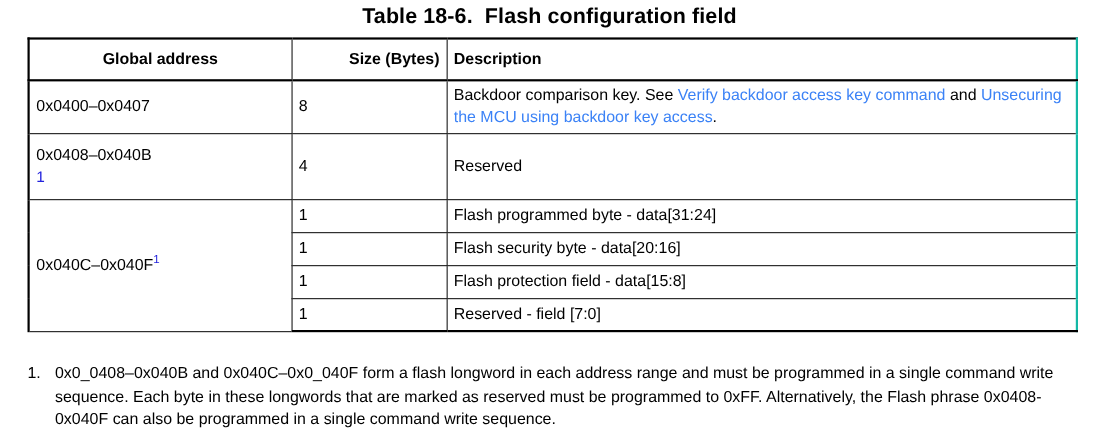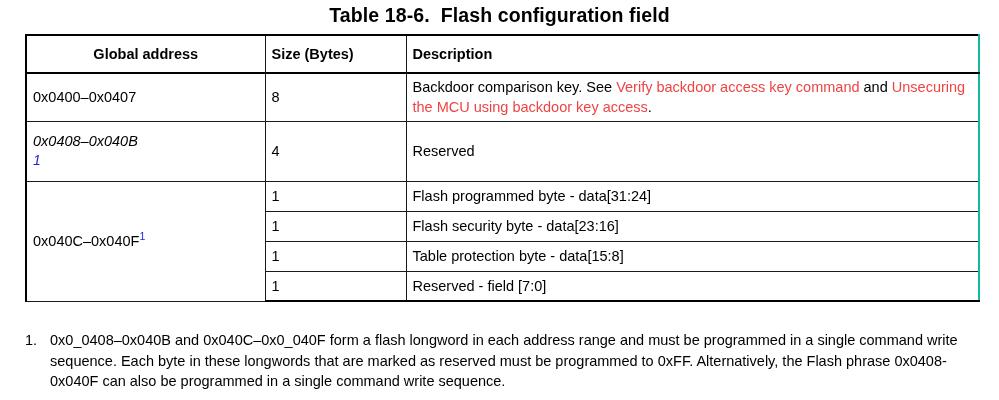--- a/index.html
+++ b/index.html
@@ -57,52 +57,51 @@
     font-weight: bold;
     height: 38px;
     border-bottom: 2px solid #000;
     border-top: 2px solid #000;
   }
   .tbl .col-addr  { width: 239px; }
   .tbl .col-size  { width: 141px; }
   .tbl .col-desc  { width: 573px; }
 
   .th-addr { text-align: center; }
-  .th-size { text-align: left; }
+  .th-size { text-align: right; }
   .th-desc { text-align: left; padding-left: 9px; }
 
   .c-center { }
   .c-left   { text-align: left; padding-left: 9px; }
 
   .row-main > td { height: 48px; }
   .row-res  > td { height: 60px; }
   .row-sub  > td { height: 30px; }
 
   .tbl .lastrow td { border-bottom: 2px solid #000; }
   .tbl .edge-l { border-left: 2px solid #000; }
   .tbl .edge-r { border-right: 2px solid #14b8a6; }
 
   .addr-block {
     line-height: 1.35;
-    font-style: italic;
   }
   .fn-line {
     color: #2222dd;
     display: block;
     font-size: 14px;
   }
   sup.fn {
     color: #2222dd;
     font-size: 10.5px;
     vertical-align: super;
     line-height: 0;
   }
 
   .link {
-    color: #ef4444;
+    color: #3b82f6;
   }
 
   .desc-para {
     line-height: 1.38;
   }
 
   
   .footnote {
     position: absolute;
     left: 25px;
@@ -165,25 +164,25 @@
 
       <tr class="row-sub">
         <td class="c-center edge-l" rowspan="4">
           <span>0x040C–0x040F</span><sup class="fn">1</sup>
         </td>
         <td class="c-center">1</td>
         <td class="c-left edge-r">Flash programmed byte - data[31:24]</td>
       </tr>
       <tr class="row-sub">
         <td class="c-center">1</td>
-        <td class="c-left edge-r">Flash security byte - data[23:16]</td>
+        <td class="c-left edge-r">Flash security byte - data[20:16]</td>
       </tr>
       <tr class="row-sub">
         <td class="c-center">1</td>
-        <td class="c-left edge-r">Table protection byte - data[15:8]</td>
+        <td class="c-left edge-r">Flash protection field - data[15:8]</td>
       </tr>
       <tr class="row-sub lastrow">
         <td class="c-center">1</td>
         <td class="c-left edge-r">Reserved - field [7:0]</td>
       </tr>
 
     </tbody>
   </table>
 
   <div class="footnote">

